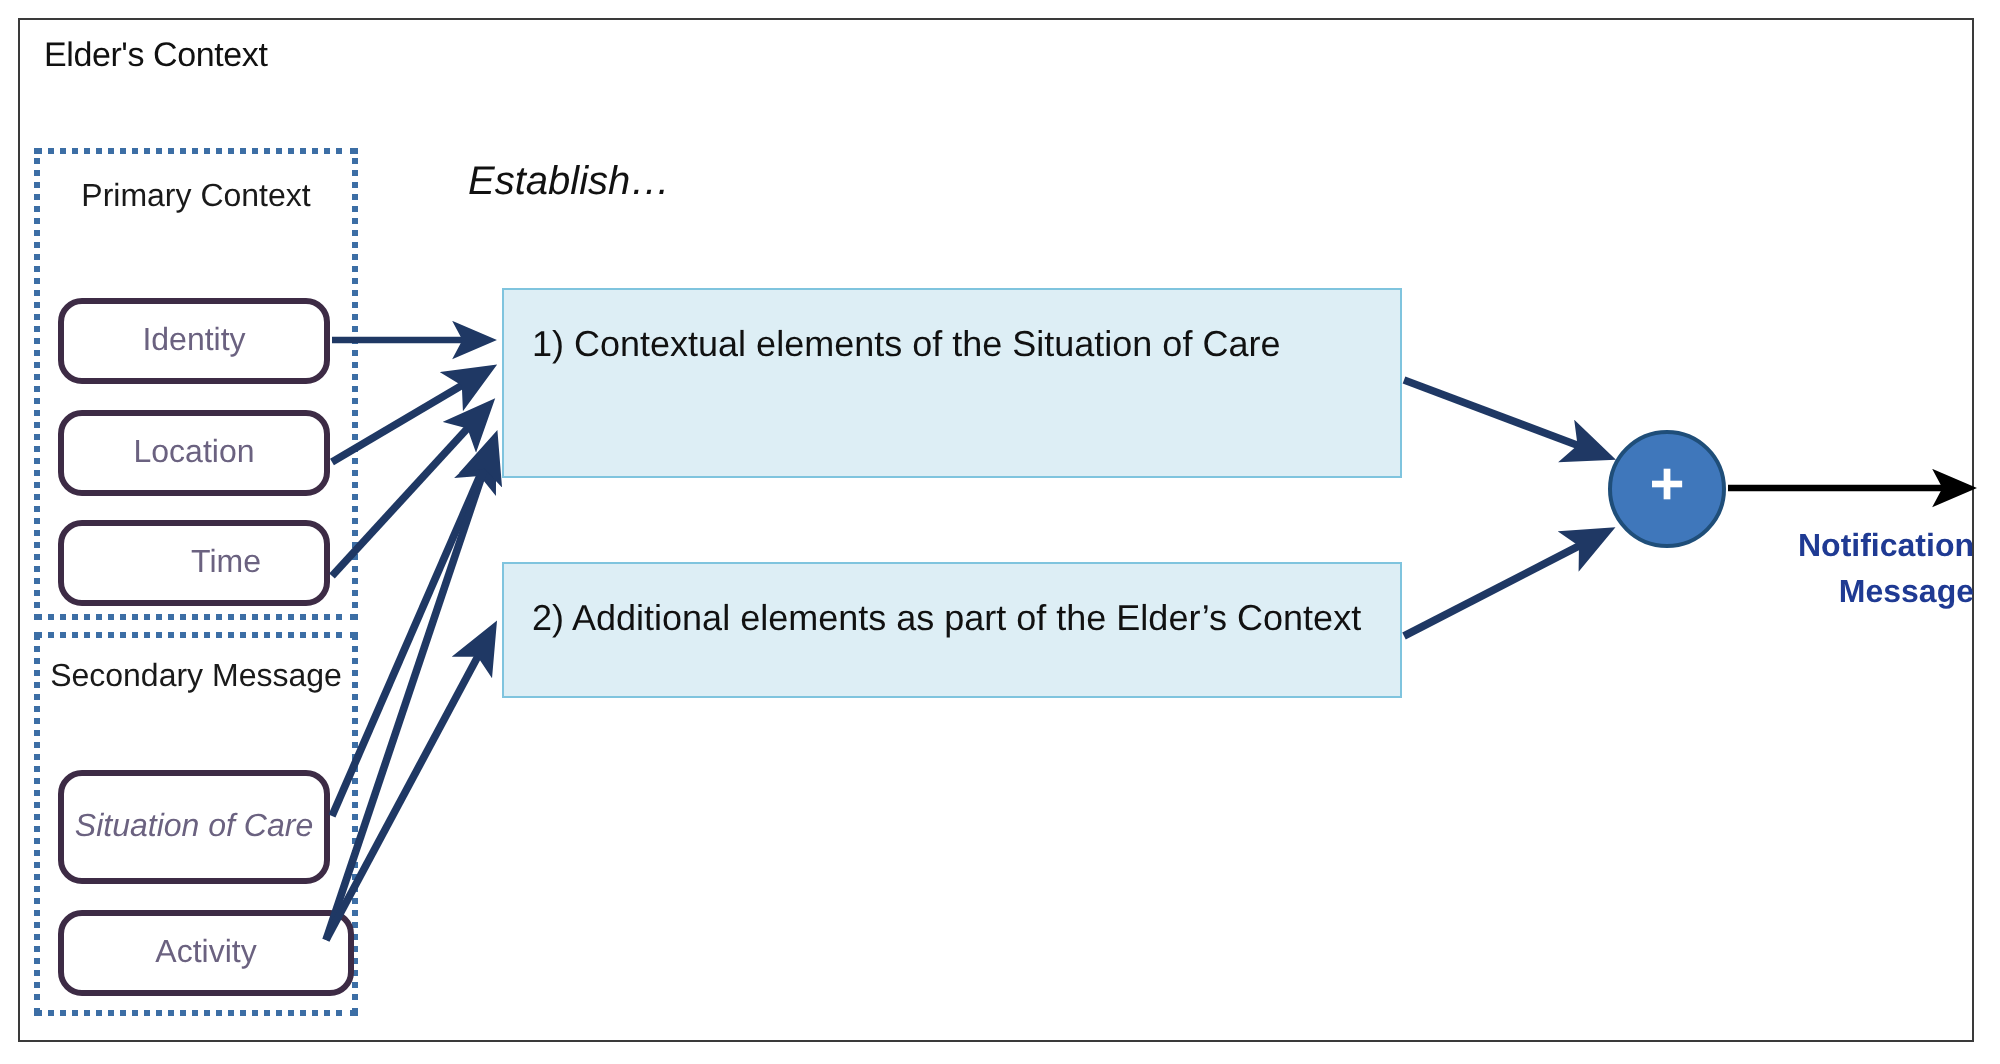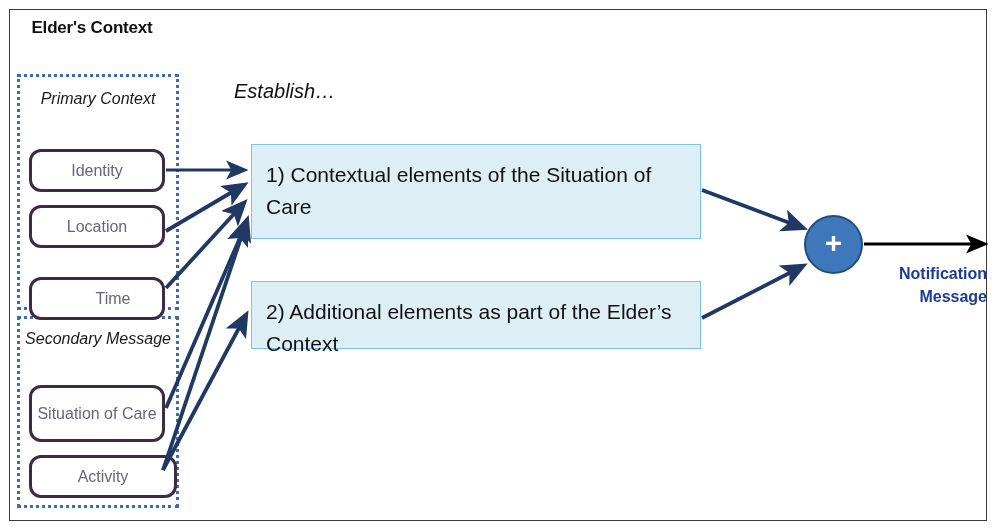--- a/index.html
+++ b/index.html
@@ -35,34 +35,32 @@
     width: 1000px;
     height: 532px;
     pointer-events: none;
   }
   
   #elders-context-title {
     position: absolute;
     left: 22px;
     top: 16px;
     width: 140px;
-    text-align: center;
     font-size: 17px;
-    font-weight: bold;
+    font-weight: normal;
     color: #111111;
     line-height: 1.45;
     letter-spacing: -0.2px;
   }
   
   .dotted-group {
     position: absolute;
     border: 3px dotted #3c6ea5;
     box-sizing: border-box;
     background: transparent;
-    font-style: italic;
   }
   #primary-context-group {
     left: 17px;
     top: 74px;
     width: 162px;
     height: 236px;
   }
   #secondary-context-group {
     left: 17px;
     top: 316px;
@@ -90,39 +88,39 @@
     display: flex;
     align-items: center;
     justify-content: center;
     text-align: center;
     font-size: 16px;
     color: #6b6280;
     line-height: 1.2;
   }
   #box-identity   { left: 29px; top: 149px; width: 136px; height: 43px; }
   #box-location   { left: 29px; top: 205px; width: 136px; height: 43px; }
-  #box-time       { left: 29px; top: 277px; width: 136px; height: 43px; padding-left: 32px; }
-  #box-situation  { left: 29px; top: 385px; width: 136px; height: 57px; }
+  #box-time       { left: 29px; top: 260px; width: 136px; height: 43px; padding-left: 32px; }
+  #box-situation  { left: 29px; top: 385px; width: 136px; height: 57px; font-style: italic; }
   #box-activity   { left: 29px; top: 455px; width: 148px; height: 43px; }
   
   #establish-label {
     position: absolute;
     left: 234px;
     top: 80px;
     font-size: 20px;
     color: #111111;
     font-style: italic;
   }
   
   .statement-box {
     position: absolute;
     background: #ddeef5;
     border: 1px solid #7fc4de;
     box-sizing: border-box;
-    font-size: 21px;
+    font-size: 18px;
     color: #111111;
     line-height: 1.5;
     padding: 14px 0 0 14px;
   }
   #statement-box-1 { left: 251px; top: 144px; width: 450px; height: 95px; }
   #statement-box-2 { left: 251px; top: 281px; width: 450px; height: 68px; }
   
   #plus-circle {
     position: absolute;
     left: 804px;

